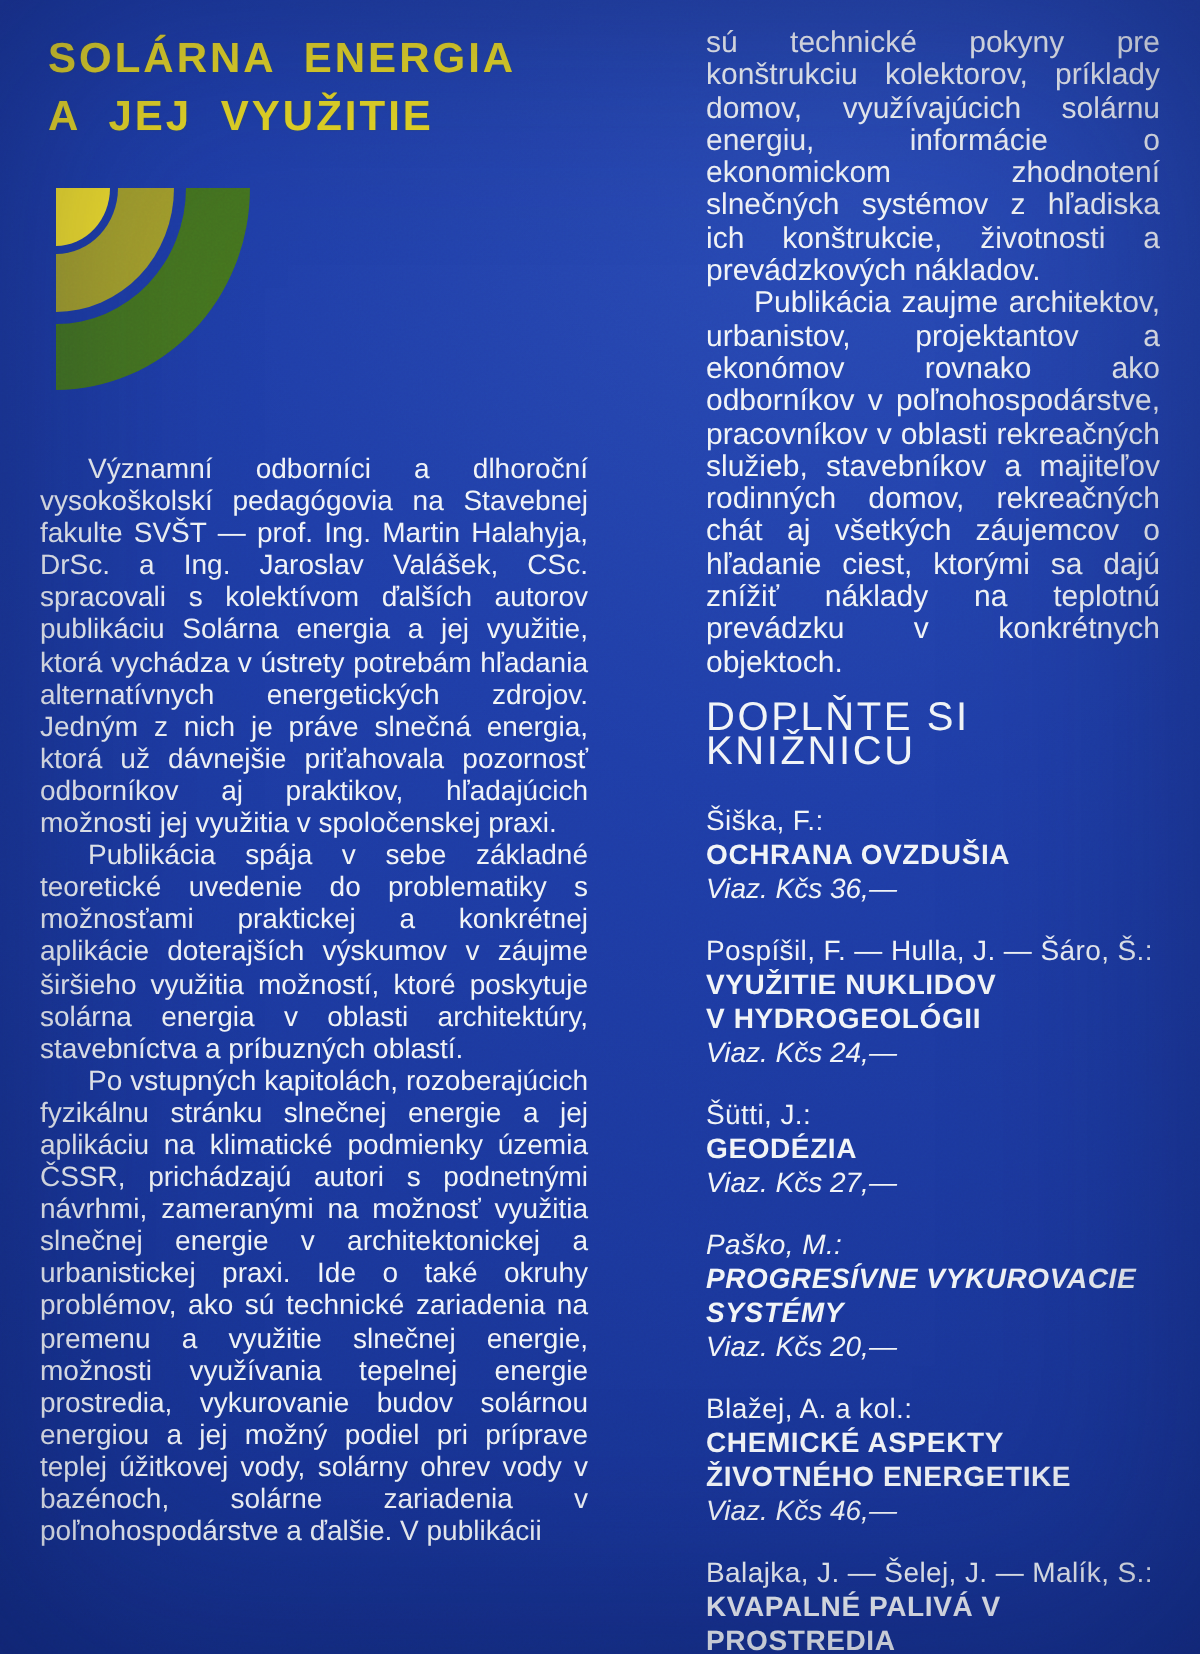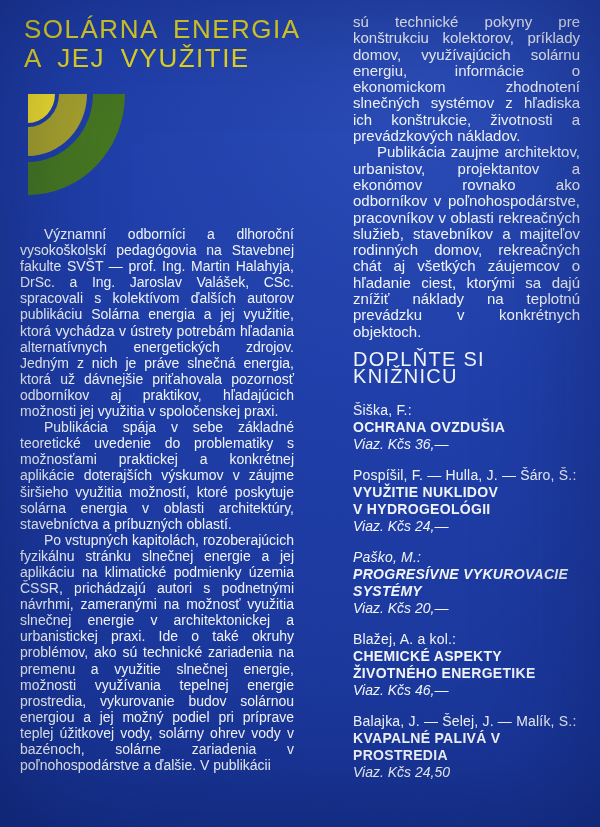--- a/index.html
+++ b/index.html
@@ -4,22 +4,22 @@
 <style>
   html,body{margin:0;padding:0;background:#0e2470;}
   #page{
     position:relative;width:600px;height:827px;overflow:hidden;
     background:radial-gradient(140% 100% at 70% 10%, #2a4bb5 0%, #1f3ea8 38%, #1b389d 68%, #15308c 100%);
     font-family:"Liberation Sans", sans-serif;color:#f1f4f7;
   }
   #page::after{content:"";position:absolute;inset:0;box-shadow:inset 0 0 120px rgba(6,16,64,.42);pointer-events:none;}
   .grain{position:absolute;inset:0;pointer-events:none;mix-blend-mode:overlay;}
 
-  .title{position:absolute;left:24px;top:15px;color:#e8d824;font-weight:400;
-         font-size:26px;line-height:29px;letter-spacing:1.5px;word-spacing:7px;
+  .title{position:absolute;left:24px;top:15px;color:#e8d824;font-weight:700;
+         font-size:21px;line-height:29px;letter-spacing:1.5px;word-spacing:7px;
          text-shadow:0 0 1px rgba(90,110,20,.4);}
 
   .logo{position:absolute;left:28px;top:94px;width:104px;height:104px;}
   .arc{position:absolute;left:0;top:0;border-radius:0 0 100% 0;}
   .arc-green {width:97px;height:101px;background:#45751f;}
   .arc-gap2  {width:65px;height:68px;background:#1e3da6;}
   .arc-olive {width:59px;height:62px;background:#a5a02b;}
   .arc-gap1  {width:31px;height:33px;background:#1e3da6;}
   .arc-yellow{width:27px;height:29px;background:#eedc2b;}
 
@@ -76,20 +76,25 @@
       <div class="book-price">Viaz. Kčs 36,—</div>
     </div>
 
     <div class="book">
       <div class="book-author">Pospíšil, F. — Hulla, J. — Šáro, Š.:</div>
       <div class="book-title">VYUŽITIE NUKLIDOV</div>
       <div class="book-title">V HYDROGEOLÓGII</div>
       <div class="book-price">Viaz. Kčs 24,—</div>
     </div>
 
+    <div class="book">
+      <div class="book-author">Šütti, J.:</div>
+      <div class="book-title">GEODÉZIA</div>
+      <div class="book-price">Viaz. Kčs 27,—</div>
+    </div>
 
     <div class="book italic">
       <div class="book-author">Paško, M.:</div>
       <div class="book-title">PROGRESÍVNE VYKUROVACIE</div>
       <div class="book-title">SYSTÉMY</div>
       <div class="book-price">Viaz. Kčs 20,—</div>
     </div>
 
     <div class="book">
       <div class="book-author">Blažej, A. a kol.:</div>

